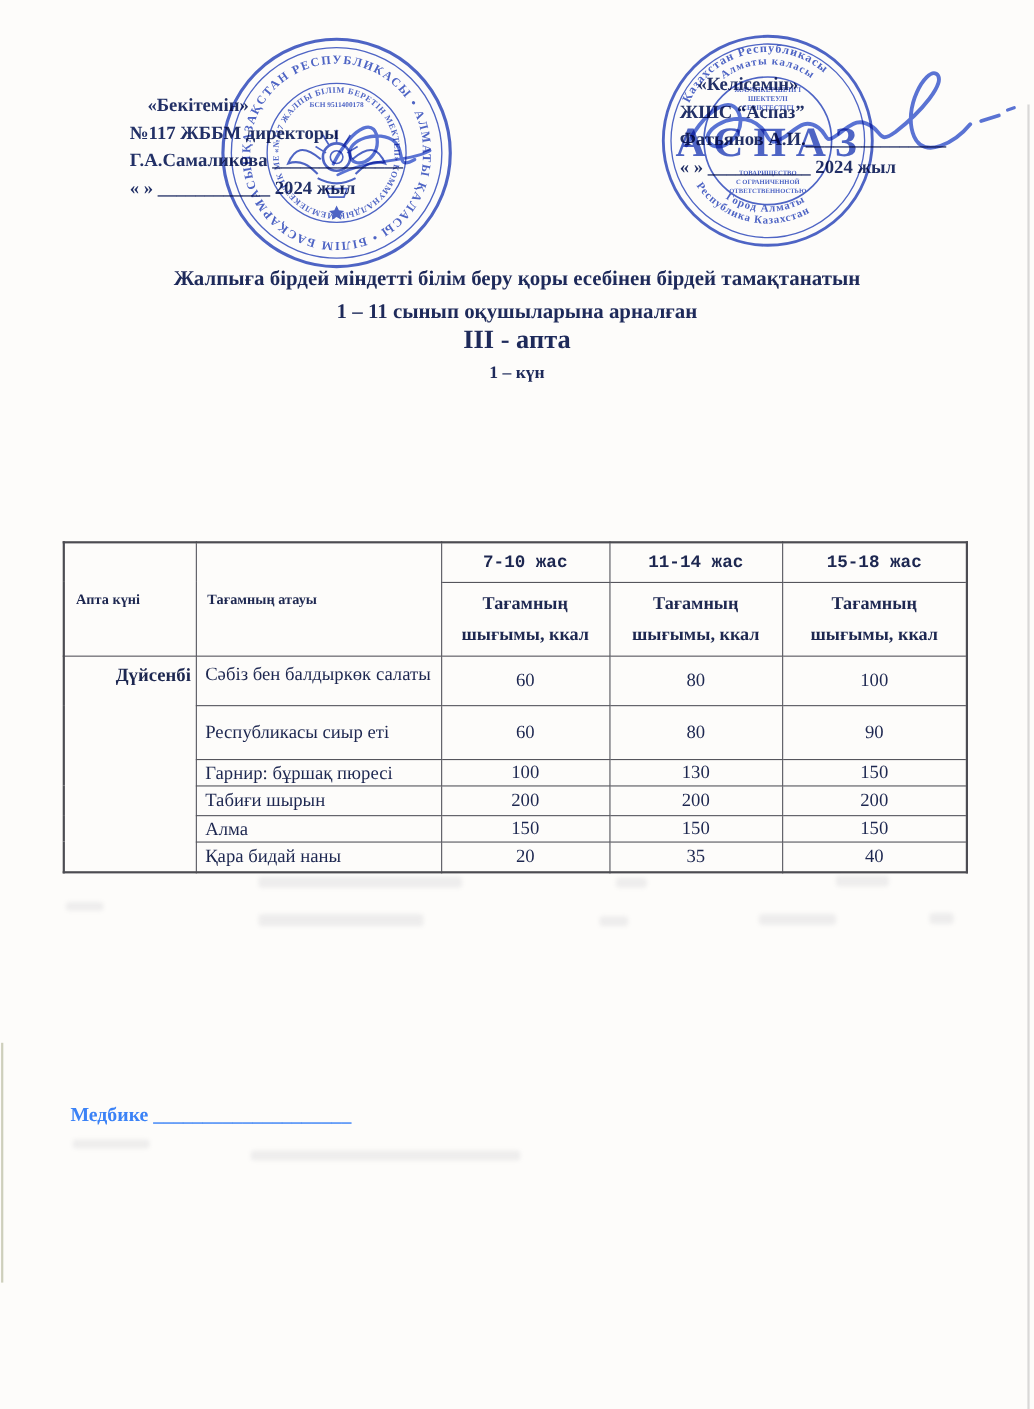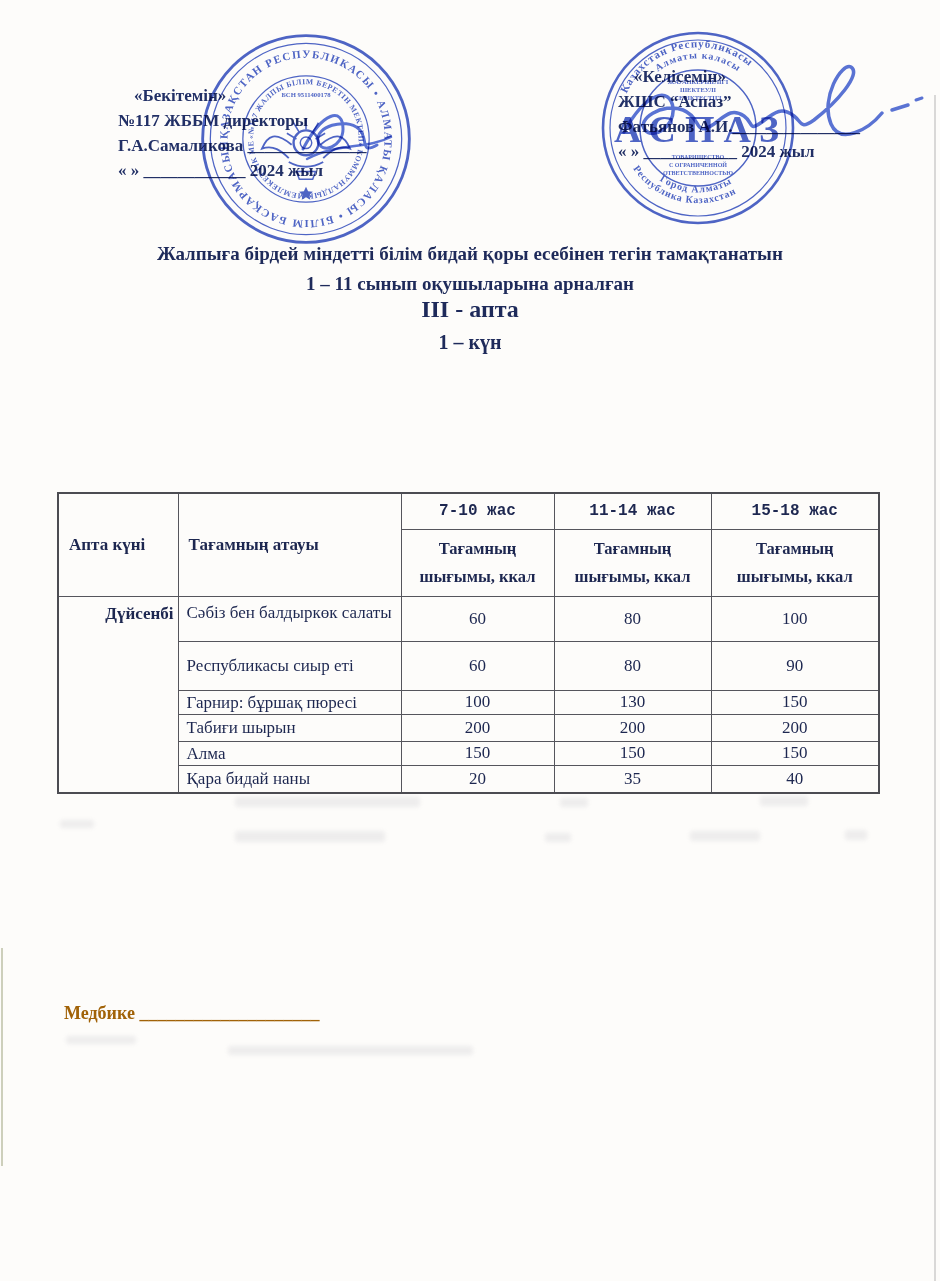--- a/index.html
+++ b/index.html
@@ -31,46 +31,46 @@
   .sig-small { position:absolute; left:295px; top:95px; width:110px; height:75px;
     mix-blend-mode:multiply; }
 
   
   .title-block { position:absolute; left:55px; top:243px; width:830px; text-align:center;
     font-weight:bold; color:#1e2a5a; }
   .title-block .t1 { font-size:19px; margin-bottom:8px; }
   .title-block .t2 { font-size:19px; margin-bottom:1px; }
   .title-block .t3 { font-size:19px; letter-spacing:0.5px; margin-bottom:9px; }
   .title-block .t4 { font-size:24px; margin-bottom:8px; }
-  .title-block .t5 { font-size:20px; }
+  .title-block .t5 { font-size:16px; }
 
   
   .menu-table { position:absolute; left:57px; top:492px; width:821px;
     border-collapse:collapse; table-layout:fixed; font-size:17px; color:#1d2750; }
   .menu-table th, .menu-table td { border:1px solid #55555c; }
   .menu-table { border:2px solid #4c4c52; }
   .menu-table thead th { font-weight:bold; }
-  .th-day, .th-dish { text-align:left; padding-left:10px; vertical-align:middle; font-size:17px; }
+  .th-day, .th-dish { text-align:left; padding-left:10px; vertical-align:middle; font-size:13px; }
   .th-day { text-align:left; }
   .th-age { height:36px; font-size:16px; text-align:center; vertical-align:middle;font-family:Liberation Mono, monospace; }
   .th-sub { height:67px; font-size:16.5px; text-align:center; vertical-align:middle;
     line-height:28px; padding:0 14px; }
   .day-cell { font-weight:bold; vertical-align:top; padding:7px 4px 0 8px; text-align:right; }
   .dish-cell { text-align:left; padding:1px 6px 1px 8px; vertical-align:middle; line-height:21px; }
   .val-cell { text-align:center; vertical-align:middle; }
   tr.row-0 { height:45px; } tr.row-0 .dish-cell { vertical-align:top; padding-top:5px; }
   tr.row-1 { height:49px; }
   tr.row-2 { height:22px; }
   tr.row-3 { height:27px; }
   tr.row-4 { height:19px; }
   tr.row-5 { height:28px;margin-top:36px; }
 
   
   .nurse-line { position:absolute; left:64px; top:1003px; font-weight:bold; font-size:18px;
-    color:#a16207; }
+    color:#3b82f6; }
 
   
   .ghost { position:absolute; background:#8a8a96; opacity:0.13; filter:blur(2px);
     border-radius:3px; }
   .g1 { left:235px; top:797px; width:185px; height:10px; }
   .g2 { left:760px; top:796px; width:48px; height:10px; }
   .g3 { left:560px; top:798px; width:28px; height:9px; }
   .g4 { left:235px; top:831px; width:150px; height:11px; }
   .g5 { left:545px; top:833px; width:26px; height:9px; }
   .g6 { left:690px; top:831px; width:70px; height:10px; }
@@ -170,21 +170,21 @@
              C216,45 242,16 231,9 C222,4 200,40 211,66 C220,87 248,72 262,55" stroke="#5b74d8" stroke-width="3.5" stroke-linecap="round"></path>
     <path d="M272,52 l16,-5" stroke="#5b74d8" stroke-width="3.5" stroke-linecap="round"></path>
     <path d="M296,42 l6,-2" stroke="#5b74d8" stroke-width="3" stroke-linecap="round"></path>
   </svg>
   <svg class="sig-small" viewBox="0 0 110 75" fill="none">
     <path d="M8,54 C28,16 48,12 48,34 C48,52 26,60 23,46 C20,32 50,22 64,34 C74,43 64,60 82,50" stroke="#5b74d8" stroke-width="3" stroke-linecap="round"></path>
     <path d="M12,64 C42,48 72,54 96,42" stroke="#5b74d8" stroke-width="2.5" stroke-linecap="round"></path>
   </svg>
 
   <div class="title-block">
-    <div class="t1">Жалпыға бірдей міндетті білім бидай қоры есебінен тегін тамақтанатын</div>
+    <div class="t1">Жалпыға бірдей міндетті білім беру қоры есебінен бірдей тамақтанатын</div>
     <div class="t2">1 – 11 сынып оқушыларына арналған</div>
     <div class="t4">III - апта</div>
     <div class="t5">1 – күн</div>
   </div>
 
   <table class="menu-table">
     <colgroup>
       <col style="width:120px">
         <col style="width:223px">
       <col style="width:153px">

